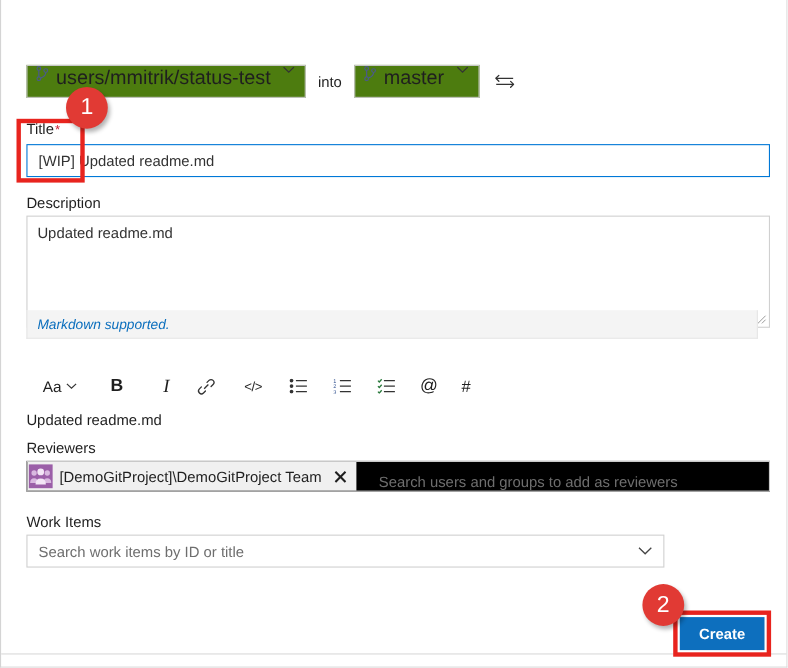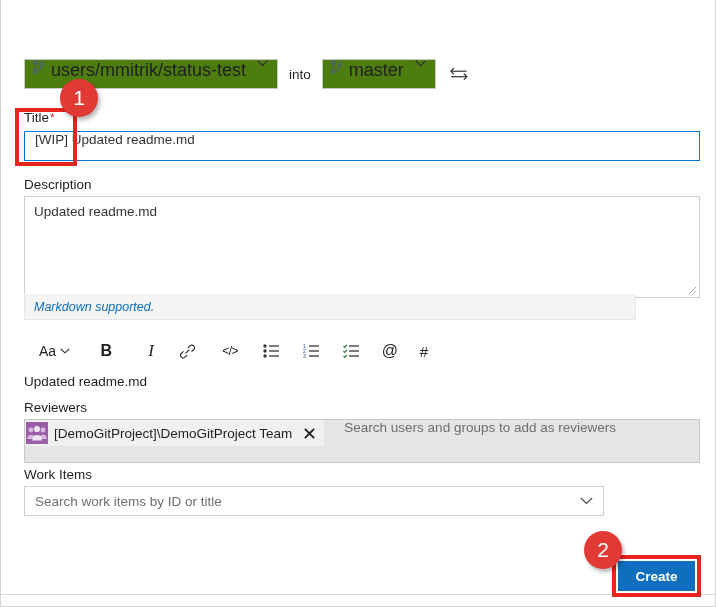--- a/index.html
+++ b/index.html
@@ -107,21 +107,21 @@
   .title-input {
     position: absolute;
     left: 23px;
     top: 131px;
     width: 676px;
     height: 30px;
     border: 1px solid #0078d7;
     box-sizing: border-box;
     background: #ffffff;
     display: flex;
-    align-items: flex-start;
+    align-items: center;
     padding-left: 10px;
     font-size: 13.5px;
     color: #333333;
     white-space: nowrap;
   }
 
   
   .desc-box {
     position: absolute;
     left: 23px;
@@ -142,22 +142,22 @@
   .resize-grip {
     position: absolute;
     right: 2px;
     bottom: 2px;
     width: 10px;
     height: 10px;
   }
   .md-strip {
     position: absolute;
     left: 23px;
-    top: 294px;
-    width: 612px;
+    top: 282px;
+    width: 665px;
     height: 26px;
     background: #f4f4f4;
     border: 1px solid #e6e6e6;
     border-top: none;
     box-sizing: border-box;
     display: flex;
     align-items: center;
     padding-left: 9px;
   }
   .md-strip span {
@@ -202,26 +202,26 @@
     font-size: 13.5px;
     color: #1f1f1f;
   }
 
   
   .reviewers-box {
     position: absolute;
     left: 23px;
     top: 419px;
     width: 676px;
-    height: 44px;
+    height: 28px;
     border: 1px solid #c8c8c8;
     box-sizing: border-box;
-    background: #e5e5e5;
-    display: flex;
-    align-items: flex-start;
+    background: #000000;
+    display: flex;
+    align-items: flex-end;
   }
   .chip {
     display: flex;
     align-items: center;
     height: 26px;
     background: #f0f0f0;
     padding-right: 4px;
     gap: 6px;
   }
   .chip-avatar {

